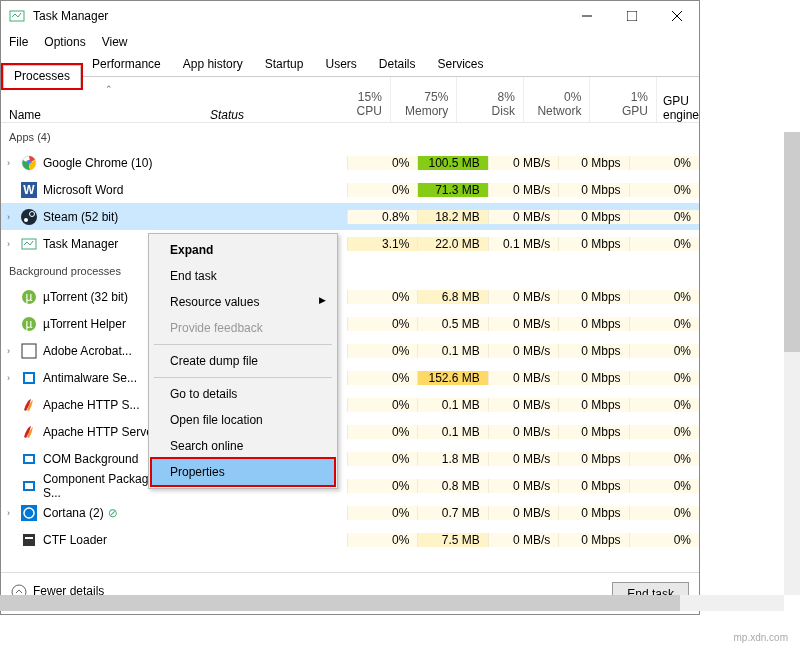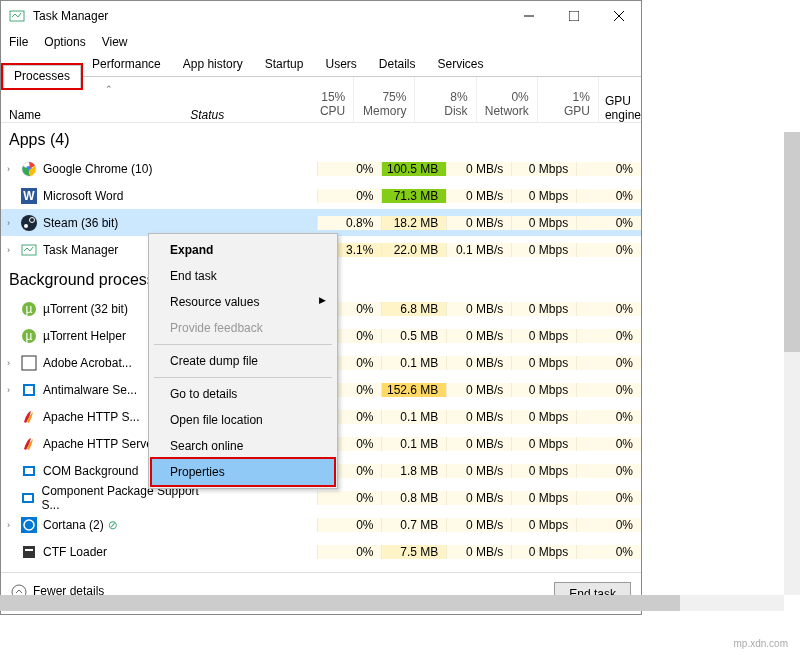--- a/index.html
+++ b/index.html
@@ -1,38 +1,38 @@
 <!DOCTYPE html>
 <html><head>
 <meta charset="utf-8">
 <style>
 * { box-sizing: border-box; margin: 0; padding: 0; font-family: "Segoe UI", Tahoma, sans-serif; font-size: 12px; }
 body { background: #fff; width: 800px; height: 655px; position: relative; overflow: hidden; }
-.window { width: 642px; height: 615px; border: 1px solid #888; background: #fff; display: flex; flex-direction: column; }
+.window { width: 700px; height: 615px; border: 1px solid #888; background: #fff; display: flex; flex-direction: column; }
 .titlebar { height: 30px; display: flex; align-items: center; padding-left: 8px; }
 .tb-icon { width: 16px; height: 16px; margin-right: 8px; }
 .tb-title { flex: 1; }
 .tb-btns { display: flex; }
 .tb-btn { width: 45px; height: 30px; display: flex; align-items: center; justify-content: center; }
 .menubar { height: 22px; display: flex; align-items: center; padding-left: 8px; gap: 16px; }
 .tabs { height: 24px; display: flex; border-bottom: 1px solid #ccc; padding-left: 2px; }
 .tab { padding: 3px 10px; border: 1px solid transparent; border-bottom: none; cursor: default; }
 .tab.active { border-color: #ccc; background: #fff; position: relative; top: 12px; }
 .tab.hl { outline: 2px solid #d00; }
 .headers { display: flex; height: 46px; border-bottom: 1px solid #e8e8e8; }
 .hcol { border-right: 1px solid #eee; display: flex; flex-direction: column; justify-content: flex-end; padding: 4px 8px 4px 4px; }
 .hcol .pct { text-align: right; color: #555; }
 .hcol .lbl { text-align: right; color: #555; }
 .hname { width: 225px; padding-left: 8px; display: flex; align-items: flex-end; }
 .hstatus { width: 130px; display: flex; align-items: flex-end; padding-left: 4px; font-style: italic; }
 .hnum { width: 72px; }
 .heng { flex: 1; display: flex; align-items: flex-end; padding-left: 6px; }
 .sortarrow { position: absolute; left: 105px; top: 84px; font-size: 9px; color: #666; }
 .list { flex: 1; overflow: hidden; position: relative; }
-.group { color: #000000; font-size: 16px; padding: 8px 0 6px 8px; }
+.group { color: #404040; font-size: 11px; padding: 8px 0 6px 8px; }
 .row { display: flex; height: 27px; align-items: center; }
 .row.sel { background: #cce8ff; }
 .cell-name { width: 225px; display: flex; align-items: center; padding-left: 6px; }
 .chev { width: 14px; color: #666; font-size: 9px; }
 .ico { width: 16px; height: 16px; margin-right: 6px; display: inline-flex; align-items: center; justify-content: center; }
 .cell-status { width: 130px; }
 .cell-num { width: 72px; text-align: right; padding-right: 8px; border-left: 1px solid #f3ecd5; }
 .bg1 { background: #fffbe8; }
 .bg2 { background: #fff4c7; }
 .bg3 { background: #84cc16; }
@@ -43,21 +43,21 @@
 .scroll-thumb-h { position: absolute; left: 0; height: 16px; width: 680px; background: #ccc; }
 .footer { height: 42px; border-top: 1px solid #ddd; display: flex; align-items: center; padding: 0 10px; }
 .fewer { display: flex; align-items: flex-start; gap: 6px; }
 .endtask { margin-left: auto; padding: 4px 14px; border: 1px solid #999; background: #e8e8e8; }
 .ctxmenu { position: absolute; left: 148px; top: 233px; width: 190px; background: #f2f2f2; border: 1px solid #bbb; box-shadow: 2px 2px 4px rgba(0,0,0,.2); padding: 3px; }
 .ctxitem { padding: 6px 10px 6px 18px; position: relative; }
 .ctxitem.disabled { color: #999; }
 .ctxitem.hov { background: #90c8f6; outline: 2px solid #d00; }
 .ctxsep { height: 1px; background: #ccc; margin: 3px 2px; }
 .ctxarrow { position: absolute; right: 8px; top: 6px; font-size: 9px; }
-.watermark { position: absolute; right: 12px; bottom: 6px; font-size: 10px; color: #aaa; }
+.watermark { position: absolute; right: 12px; bottom: 12px; font-size: 10px; color: #aaa; }
 </style>
 </head>
 <body>
 
 <div class="window">
   <div class="titlebar">
     <span class="tb-icon">
       <svg width="16" height="16">
           <rect x="1" y="3" width="14" height="10" fill="none" stroke="#4a7" stroke-width="1"></rect>
           <path d="M3 9 L6 6 L9 9 L12 5" stroke="#4a7" fill="none"></path>
@@ -167,21 +167,21 @@
       <div class="row sel">
     <div class="cell-name">
       <span class="chev">›</span>
       <span class="ico">
             <svg width="16" height="16">
               <circle cx="8" cy="8" r="8" fill="#1b2838"></circle>
               <circle cx="11" cy="5" r="2.5" fill="none" stroke="#fff"></circle>
               <circle cx="5" cy="11" r="2" fill="#fff"></circle>
             </svg>
           </span>
-      <span>Steam (36 bit)</span>
+      <span>Steam (52 bit)</span>
     </div>
     <div class="cell-status"></div>
     <div class="cell-num bg1">0.8%</div>
     <div class="cell-num bg2">18.2 MB</div>
     <div class="cell-num bg1">0 MB/s</div>
     <div class="cell-num bg1">0 Mbps</div>
     <div class="cell-num bg1">0%</div>
   </div>
       <div class="row">
     <div class="cell-name">

